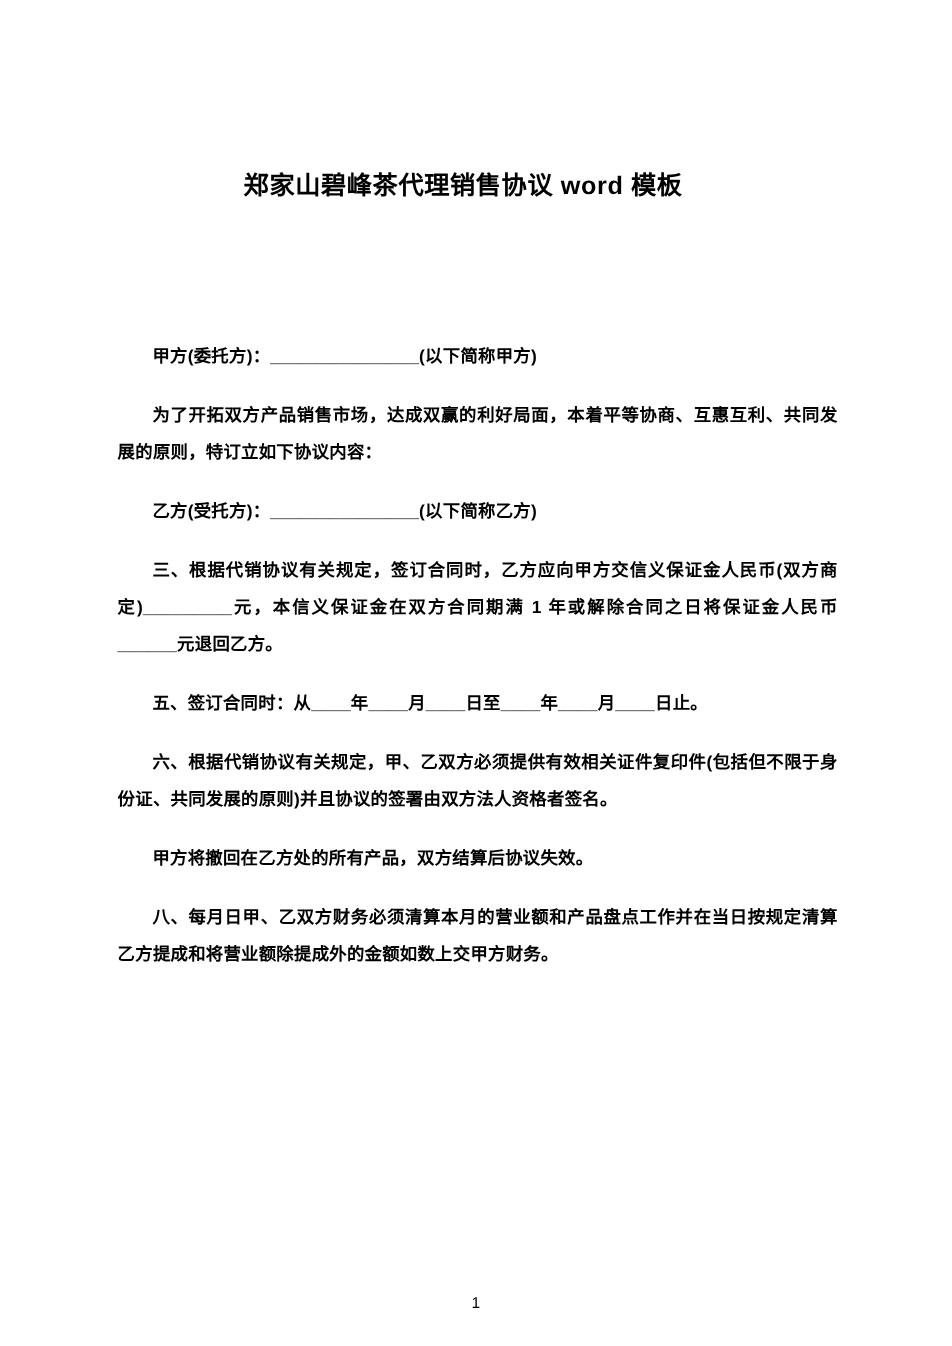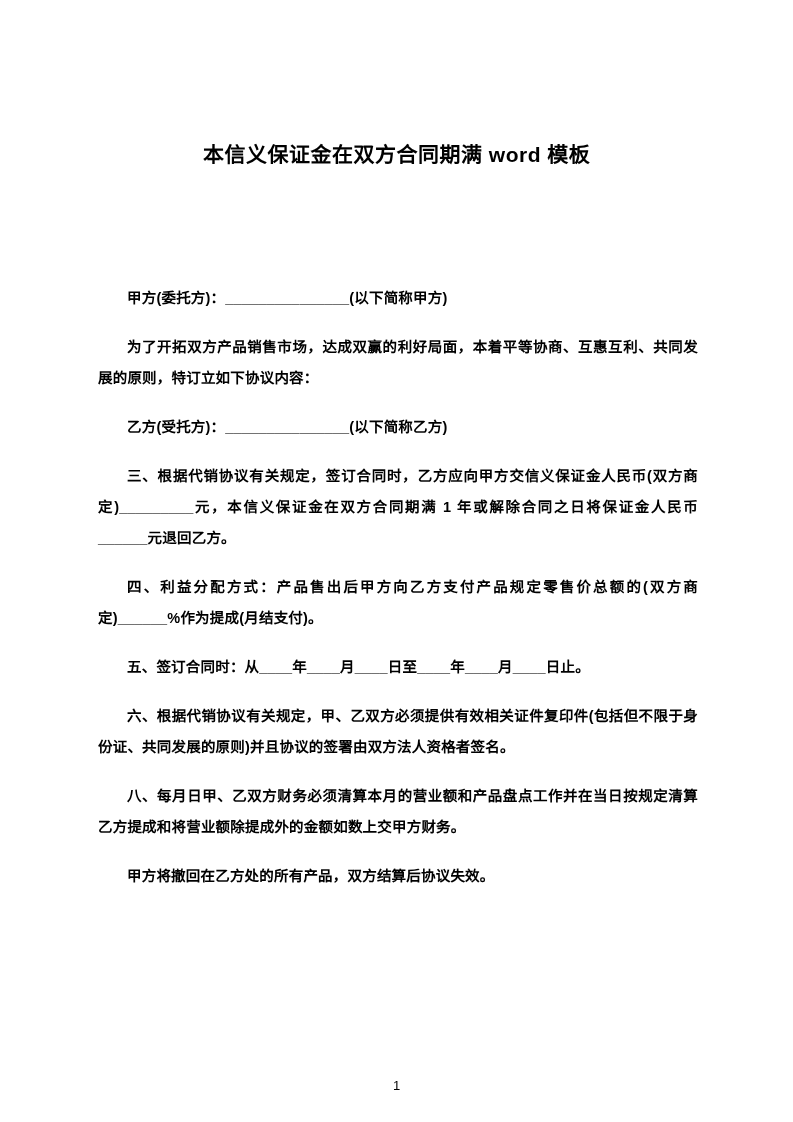--- a/index.html
+++ b/index.html
@@ -58,29 +58,28 @@
     width: 793px;
     text-align: center;
     font-size: 13px;
   }
 </style>
 </head>
 <body>
 
 <div class="page">
 
-  <h1 class="doc-title">本信义保证金在双方合同期满 word 模板</h1>
+  <h1 class="doc-title">郑家山碧峰茶代理销售协议 word 模板</h1>
 
   <div class="body-block">
     <p class="para indent">甲方(委托方)：_______________(以下简称甲方)</p>
     <p class="para indent">为了开拓双方产品销售市场，达成双赢的利好局面，本着平等协商、互惠互利、共同发展的原则，特订立如下协议内容：</p>
     <p class="para indent">乙方(受托方)：_______________(以下简称乙方)</p>
     <p class="para indent">三、根据代销协议有关规定，签订合同时，乙方应向甲方交信义保证金人民币(双方商定)_________元，本信义保证金在双方合同期满 1 年或解除合同之日将保证金人民币______元退回乙方。</p>
-    <p class="para indent">四、利益分配方式：产品售出后甲方向乙方支付产品规定零售价总额的(双方商定)______%作为提成(月结支付)。</p>
     <p class="para indent">五、签订合同时：从____年____月____日至____年____月____日止。</p>
     <p class="para indent">六、根据代销协议有关规定，甲、乙双方必须提供有效相关证件复印件(包括但不限于身份证、共同发展的原则)并且协议的签署由双方法人资格者签名。</p>
+    <p class="para indent">甲方将撤回在乙方处的所有产品，双方结算后协议失效。</p>
     <p class="para indent">八、每月日甲、乙双方财务必须清算本月的营业额和产品盘点工作并在当日按规定清算乙方提成和将营业额除提成外的金额如数上交甲方财务。</p>
-    <p class="para indent">甲方将撤回在乙方处的所有产品，双方结算后协议失效。</p>
   </div>
 
   <div class="page-number">1</div>
 
 </div>
 
 </body></html>

